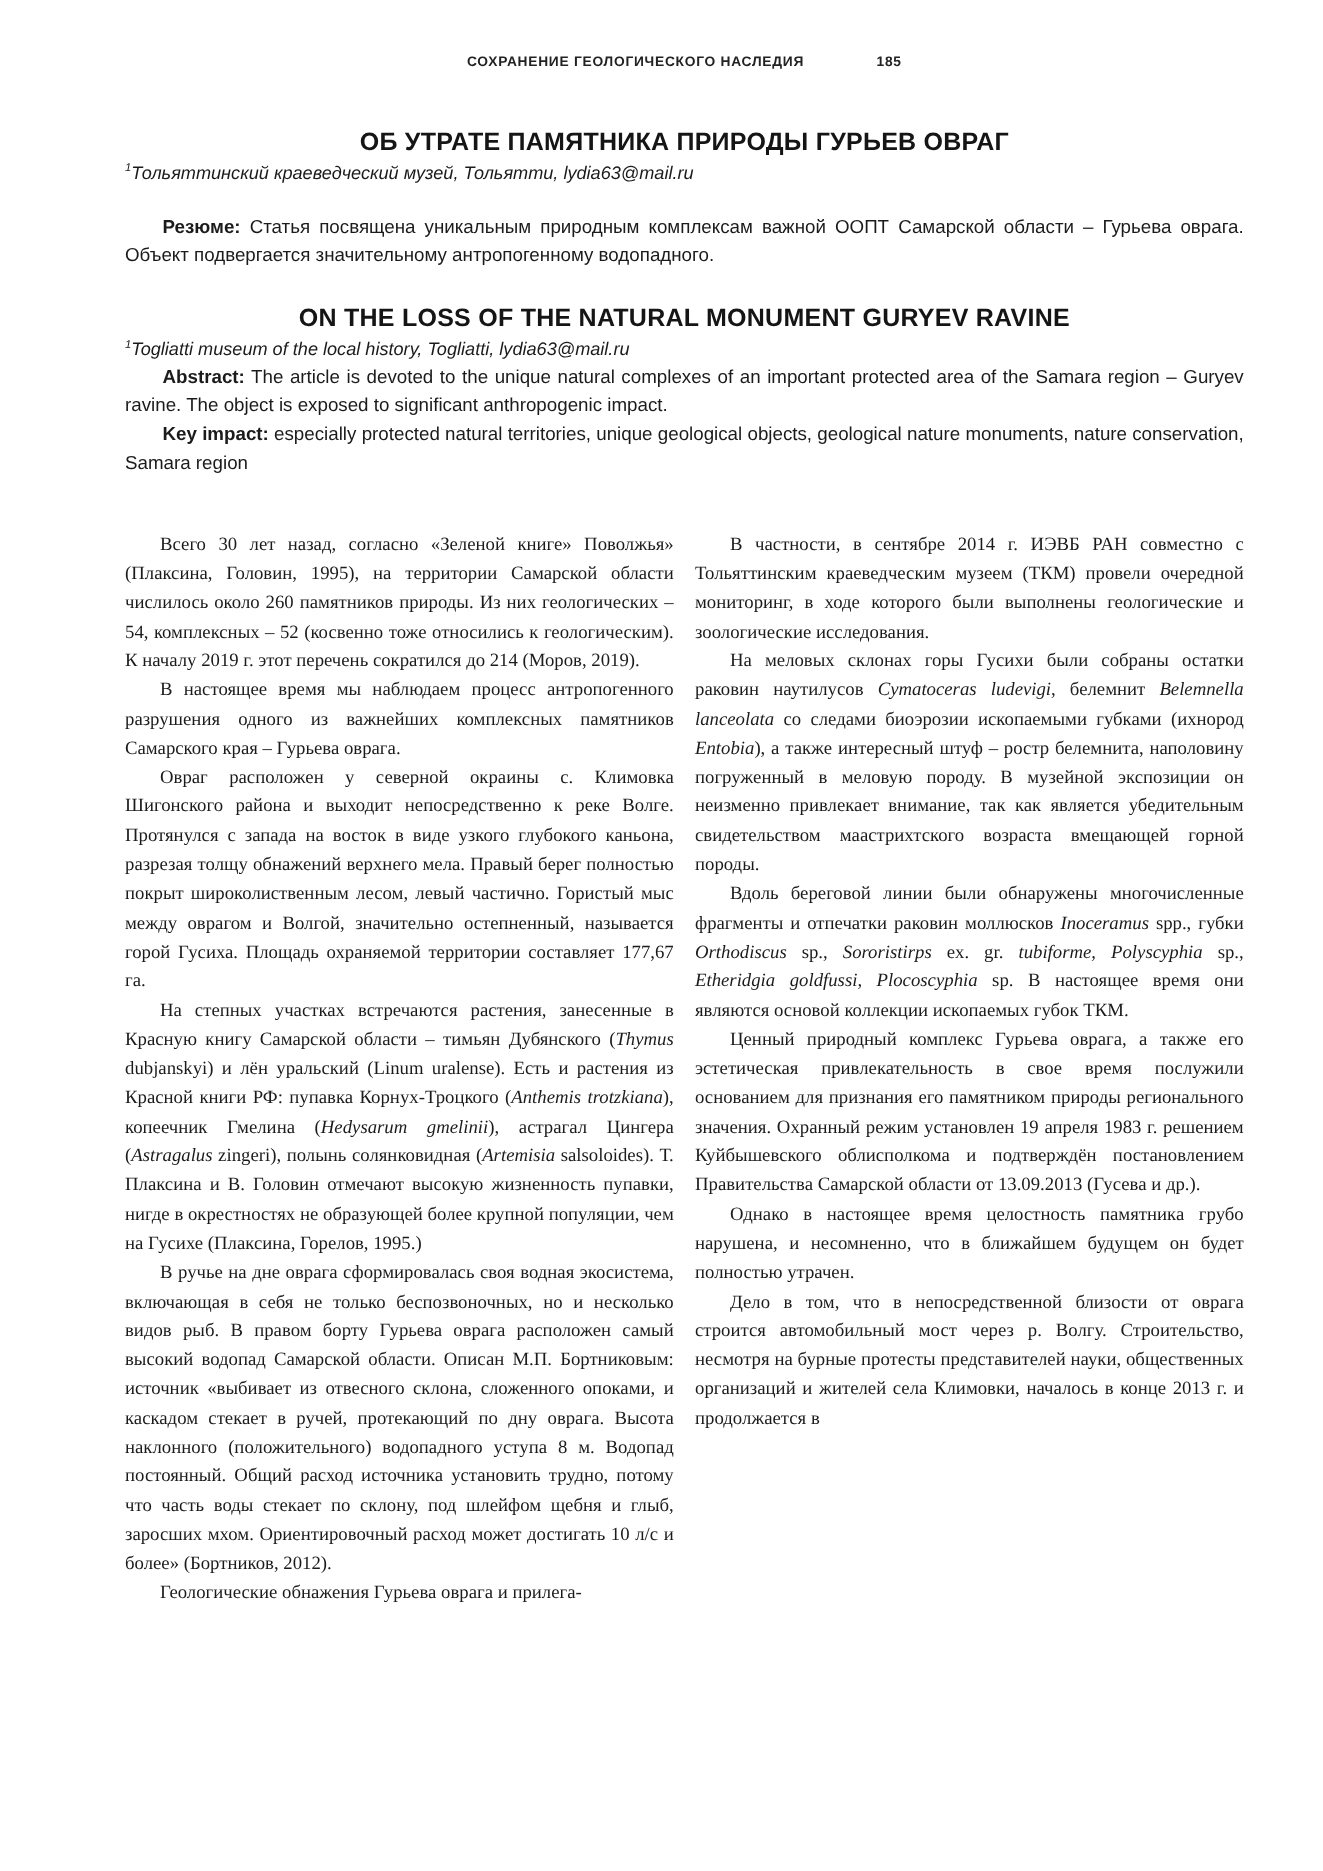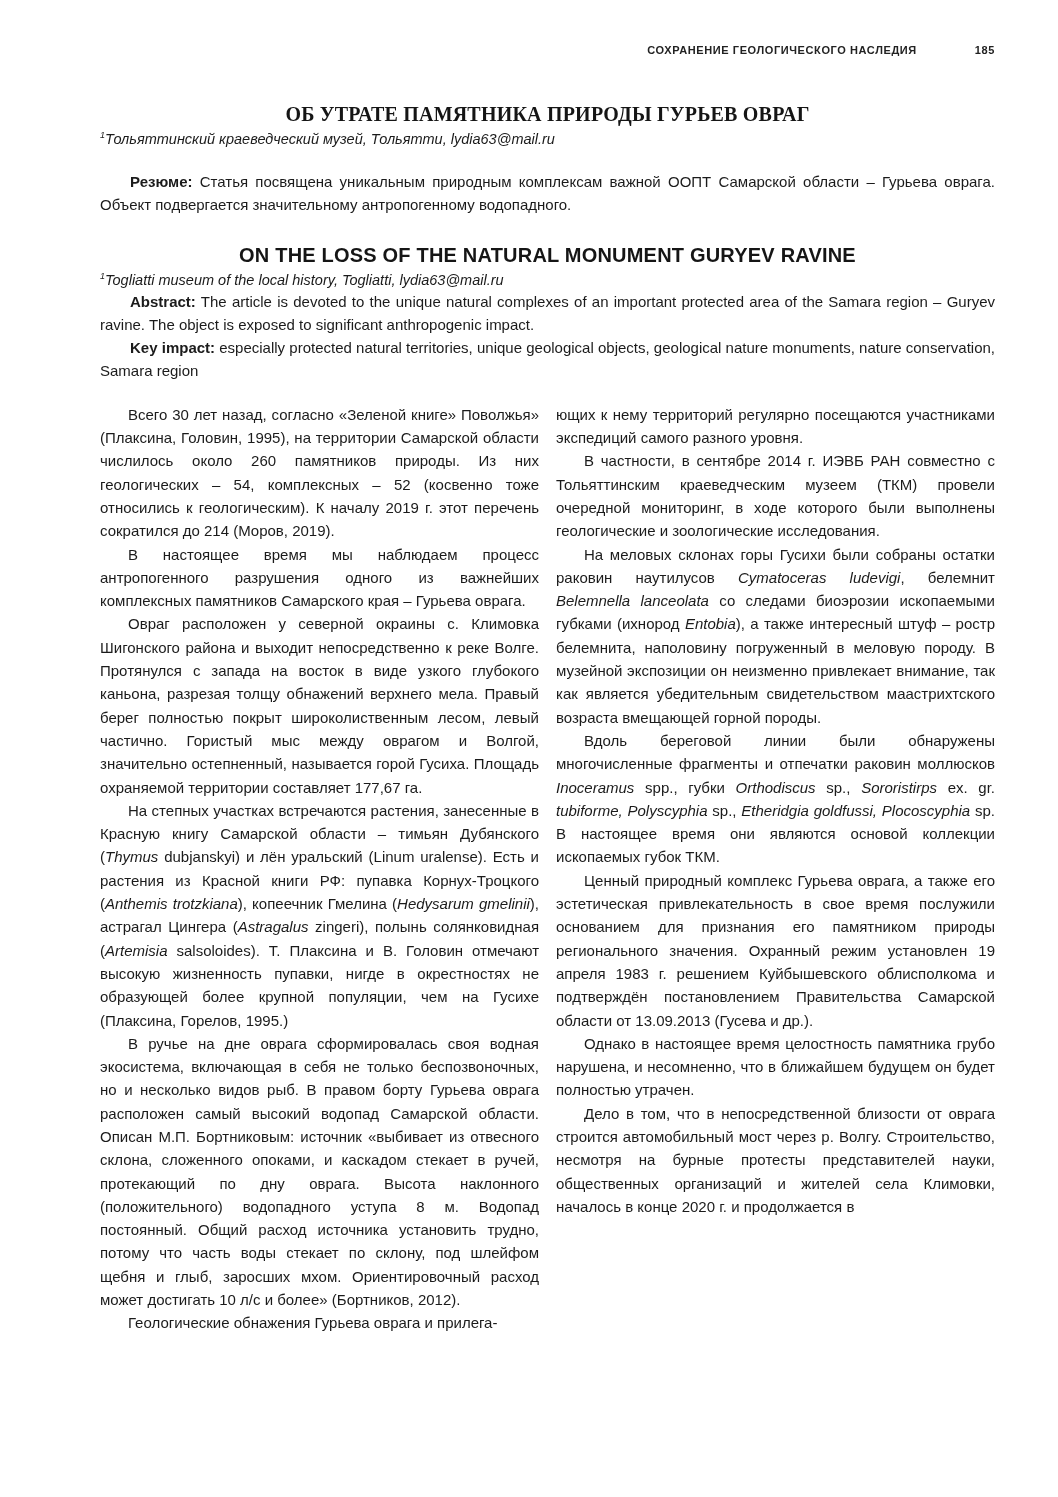--- a/index.html
+++ b/index.html
@@ -8,53 +8,53 @@
     width:1058px; height:1497px;
     background:#ffffff;
     color:#1b1b1b;
     font-family:"Liberation Sans", sans-serif;
     box-sizing:border-box;
     padding:44px 63px 0 100px;
     overflow:hidden;
   }
   
   .running-header {
-    display:flex; justify-content:flex-end; align-items:baseline;
+    display:flex; justify-content:center; align-items:baseline;
     font-size:11px; font-weight:700; letter-spacing:0.6px;
     color:#222;
   }
   .running-header .pagenum { margin-left:58px; font-weight:700; }
 
   
   .title {
     text-align:center; font-weight:700; font-size:20px; line-height:24px;
     margin:0; color:#151515; letter-spacing:0.2px;
   }
-  .title-ru { margin-top:46px;font-family:Liberation Serif, serif; }
+  .title-ru { margin-top:46px; }
   .title-en { margin-top:18px; }
   .author {
     text-align:center; margin-top:21px; font-size:15.5px; font-weight:700;
   }
   .author .uname { text-decoration:underline; text-underline-offset:3px; }
   .affiliation {
     text-align:left; margin-top:5px; font-size:14.5px; font-style:italic;
   }
   sup { font-size:62%; vertical-align:super; line-height:0; }
 
   
   .meta {
     margin:0; text-align:justify; text-indent:30px;
     font-size:15px; line-height:23.3px;
   }
   .meta-first { margin-top:23px; }
   .meta b { font-weight:700; }
 
   
   .columns {
-    display:flex; gap:17px; margin-top:20px;
+    display:flex; gap:17px; margin-top:42px;font-family:Liberation Serif, serif;
   }
   .col {
     width:439px; text-align:justify;
     font-size:15px; line-height:23.3px;
     hyphens:auto; -webkit-hyphens:auto;
   }
   .col p.bp { margin:0; text-indent:28px; }
   .col p.bp.cont { text-indent:0; }
   .it { font-style:italic; }
 </style>
@@ -92,23 +92,22 @@
   <div class="columns">
     <div class="col">
         <p class="bp"><span>Всего 30 лет назад, согласно «Зеленой книге» Поволжья» (Плаксина, Головин, 1995), на территории Самарской области числилось около 260 памятников природы. Из них геологических – 54, комплексных – 52 (косвенно тоже относились к геологическим). К началу 2019 г. этот перечень сократился до 214 (Моров, 2019).</span></p>
         <p class="bp"><span>В настоящее время мы наблюдаем процесс антропогенного разрушения одного из важнейших комплексных памятников Самарского края – Гурьева оврага.</span></p>
         <p class="bp"><span>Овраг расположен у северной окраины с. Климовка Шигонского района и выходит непосредственно к реке Волге. Протянулся с запада на восток в виде узкого глубокого каньона, разрезая толщу обнажений верхнего мела. Правый берег полностью покрыт широколиственным лесом, левый частично. Гористый мыс между оврагом и Волгой, значительно остепненный, называется горой Гусиха. Площадь охраняемой территории составляет 177,67 га.</span></p>
         <p class="bp"><span>На степных участках встречаются растения, занесенные в Красную книгу Самарской области – тимьян Дубянского (</span><span class="it">Thymus</span><span> dubjanskyi) и лён уральский (Linum uralense). Есть и растения из Красной книги РФ: пупавка Корнух-Троцкого (</span><span class="it">Anthemis trotzkiana</span><span>), копеечник Гмелина (</span><span class="it">Hedysarum gmelinii</span><span>), астрагал Цингера (</span><span class="it">Astragalus</span><span> zingeri), полынь солянковидная (</span><span class="it">Artemisia</span><span> salsoloides). Т. Плаксина и В. Головин отмечают высокую жизненность пупавки, нигде в окрестностях не образующей более крупной популяции, чем на Гусихе (Плаксина, Горелов, 1995.)</span></p>
         <p class="bp"><span>В ручье на дне оврага сформировалась своя водная экосистема, включающая в себя не только беспозвоночных, но и несколько видов рыб. В правом борту Гурьева оврага расположен самый высокий водопад Самарской области. Описан М.П. Бортниковым: источник «выбивает из отвесного склона, сложенного опоками, и каскадом стекает в ручей, протекающий по дну оврага. Высота наклонного (положительного) водопадного уступа 8 м. Водопад постоянный. Общий расход источника установить трудно, потому что часть воды стекает по склону, под шлейфом щебня и глыб, заросших мхом. Ориентировочный расход может достигать 10 л/с и более» (Бортников, 2012).</span></p>
         <p class="bp"><span>Геологические обнажения Гурьева оврага и прилега-</span></p>
       </div>
     <div class="col">
-        <p class="bp cont"><span>ющих к нему территорий регулярно посещаются участниками экспедиций самого разного уровня.</span></p>
         <p class="bp"><span>В частности, в сентябре 2014 г. ИЭВБ РАН совместно с Тольяттинским краеведческим музеем (ТКМ) провели очередной мониторинг, в ходе которого были выполнены геологические и зоологические исследования.</span></p>
         <p class="bp"><span>На меловых склонах горы Гусихи были собраны остатки раковин наутилусов </span><span class="it">Cymatoceras ludevigi</span><span>, белемнит </span><span class="it">Belemnella lanceolata</span><span> со следами биоэрозии ископаемыми губками (ихнород </span><span class="it">Entobia</span><span>), а также интересный штуф – ростр белемнита, наполовину погруженный в меловую породу. В музейной экспозиции он неизменно привлекает внимание, так как является убедительным свидетельством маастрихтского возраста вмещающей горной породы.</span></p>
         <p class="bp"><span>Вдоль береговой линии были обнаружены многочисленные фрагменты и отпечатки раковин моллюсков </span><span class="it">Inoceramus</span><span> spp., губки </span><span class="it">Orthodiscus</span><span> sp., </span><span class="it">Sororistirps</span><span> ex. gr. </span><span class="it">tubiforme, Polyscyphia</span><span> sp., </span><span class="it">Etheridgia goldfussi, Plocoscyphia</span><span> sp. В настоящее время они являются основой коллекции ископаемых губок ТКМ.</span></p>
         <p class="bp"><span>Ценный природный комплекс Гурьева оврага, а также его эстетическая привлекательность в свое время послужили основанием для признания его памятником природы регионального значения. Охранный режим установлен 19 апреля 1983 г. решением Куйбышевского облисполкома и подтверждён постановлением Правительства Самарской области от 13.09.2013 (Гусева и др.).</span></p>
         <p class="bp"><span>Однако в настоящее время целостность памятника грубо нарушена, и несомненно, что в ближайшем будущем он будет полностью утрачен.</span></p>
-        <p class="bp"><span>Дело в том, что в непосредственной близости от оврага строится автомобильный мост через р. Волгу. Строительство, несмотря на бурные протесты представителей науки, общественных организаций и жителей села Климовки, началось в конце 2020 г. и продолжается в</span></p>
+        <p class="bp"><span>Дело в том, что в непосредственной близости от оврага строится автомобильный мост через р. Волгу. Строительство, несмотря на бурные протесты представителей науки, общественных организаций и жителей села Климовки, началось в конце 2013 г. и продолжается в</span></p>
       </div>
   </div>
 
 </div>
 
 </body></html>

